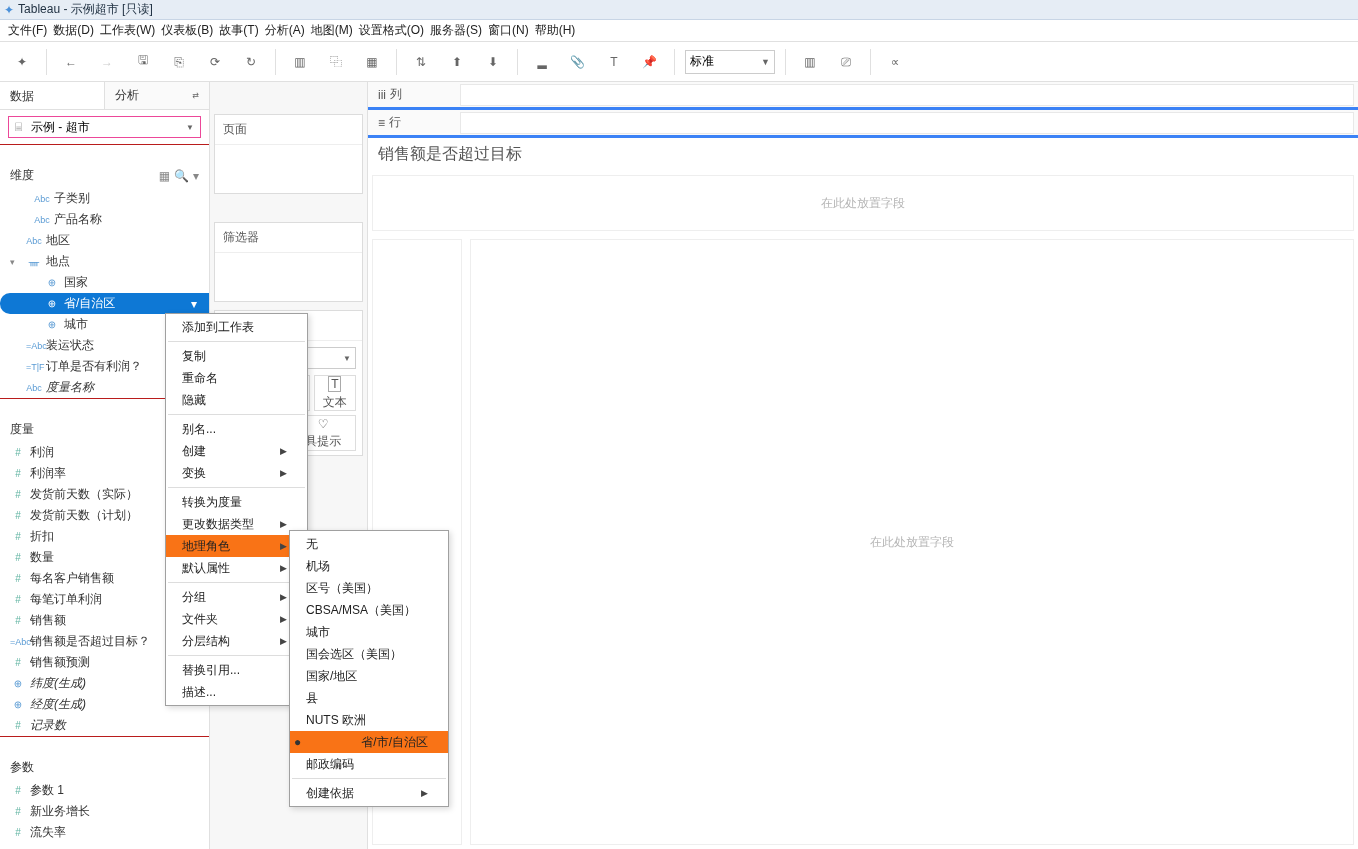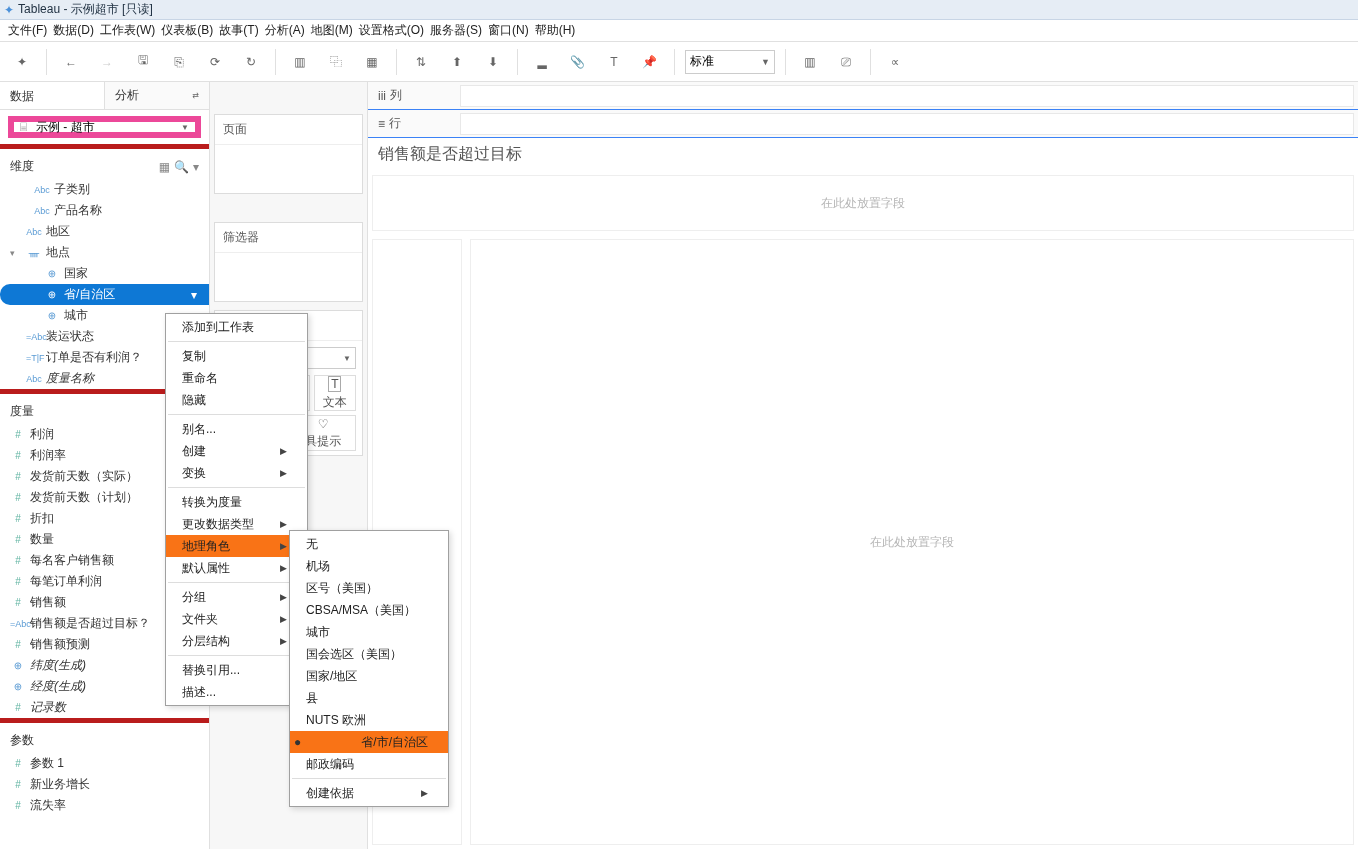--- a/index.html
+++ b/index.html
@@ -22,24 +22,24 @@
 
 
 .main { display: flex; position: absolute; top: 82px; left: 0; right: 0; bottom: 0; }
 
 
 .side-pane { width: 210px; border-right: 1px solid #e0e0e0; display: flex; flex-direction: column; }
 .tabs-row { display: flex; border-bottom: 1px solid #e0e0e0; height: 28px; }
 .tab { flex: 1; padding: 6px 10px; color: #333; }
 .tab.inactive { background: #fafafa; border-left: 1px solid #e0e0e0; display: flex; justify-content: space-between; align-items:center;}
 .datasource-row { padding: 6px 8px; }
-.datasource-select { border: 6px solid #ec4899; height: 22px; display: flex; align-items: center; padding: 0 6px; justify-content: space-between; }
+.datasource-select { border: 1px solid #ec4899; height: 22px; display: flex; align-items: center; padding: 0 6px; justify-content: space-between; }
 .ds-icon { margin-right: 4px; color: #888; display:inline-block; width:12px; }
 
-.section-head { display: flex; align-items: center; justify-content: space-between; padding: 9px 10px 4px; color: #333; border-top: 5px solid #b91c1c;}
+.section-head { display: flex; align-items: center; justify-content: space-between; padding: 22px 10px 4px; color: #333; border-top: 1px solid #b91c1c;}
 .section-head .tools { color: #888; display:flex; gap:4px; }
 
 .field-list { }
 .field-row { display: flex; align-items: center; padding: 2px 4px 2px 10px; gap: 4px; height: 21px; color: #333; white-space: nowrap; overflow: hidden; }
 .field-row.indent { padding-left: 34px; }
 .field-row.indent2 { padding-left: 44px; }
 .field-row .icon { width: 16px; text-align: center; font-size: 10px; }
 .field-row .icon.abc { color: #5a9bd4; font-size:9px; }
 .field-row .icon.geo { color: #5a9bd4; }
 .field-row .icon.hash { color: #5fb3a1; }
@@ -57,21 +57,21 @@
 .shelf-card .hd { padding: 6px 8px; color: #555; border-bottom: 1px solid #eee; }
 .shelf-card.tall { height: 80px; margin-top: 28px; }
 .marks-select { margin: 6px; border: 1px solid #ccc; height: 22px; display:flex; align-items:center; padding:0 4px; justify-content:space-between;}
 .mark-row { display:flex; margin: 0 6px 4px; gap:4px;}
 .mark-btn { flex:1; height:36px; border:1px solid #ddd; display:flex; flex-direction:column; align-items:center; justify-content:center; font-size:10px; gap:2px; color:#555;}
 .mark-btn .mi { font-size:12px; }
 
 
 .viz-area { flex:1; display:flex; flex-direction:column; }
 .shelves-top { }
-.shelf-row { display:flex; align-items:center; height:28px; border-bottom:1px solid #3b82f6; background:#fafafa; }
+.shelf-row { display:flex; align-items:center; height:28px; border-bottom:3px solid #3b82f6; background:#fafafa; }
 .shelf-lbl { width: 88px; padding-left: 10px; color: #555; display:flex; align-items:center; gap:4px; }
 .shelf-body { flex:1; background:#fff; height:22px; margin: 3px 4px; border:1px solid #e8e8e8; }
 .viz-title { padding: 6px 10px; font-size: 16px; color: #555; font-family: "SimSun", serif; }
 .drop-zone { flex:1; border:1px solid #eee; margin:4px; display:flex; align-items:center; justify-content:center; color:#b5b5b5; }
 
 
 .ctx { position: absolute; background: #fff; border: 1px solid #a0a0a0; box-shadow: 2px 2px 6px rgba(0,0,0,.15); padding: 2px 0; z-index: 50; }
 .ctx .ci { padding: 4px 20px 4px 16px; color: #222; display:flex; justify-content:space-between; align-items:center; gap:24px; white-space:nowrap; height:22px;}
 .ctx .ci.hl { background: #f97316; }
 .ctx .ci .arr { font-size:9px; color:#444; }

